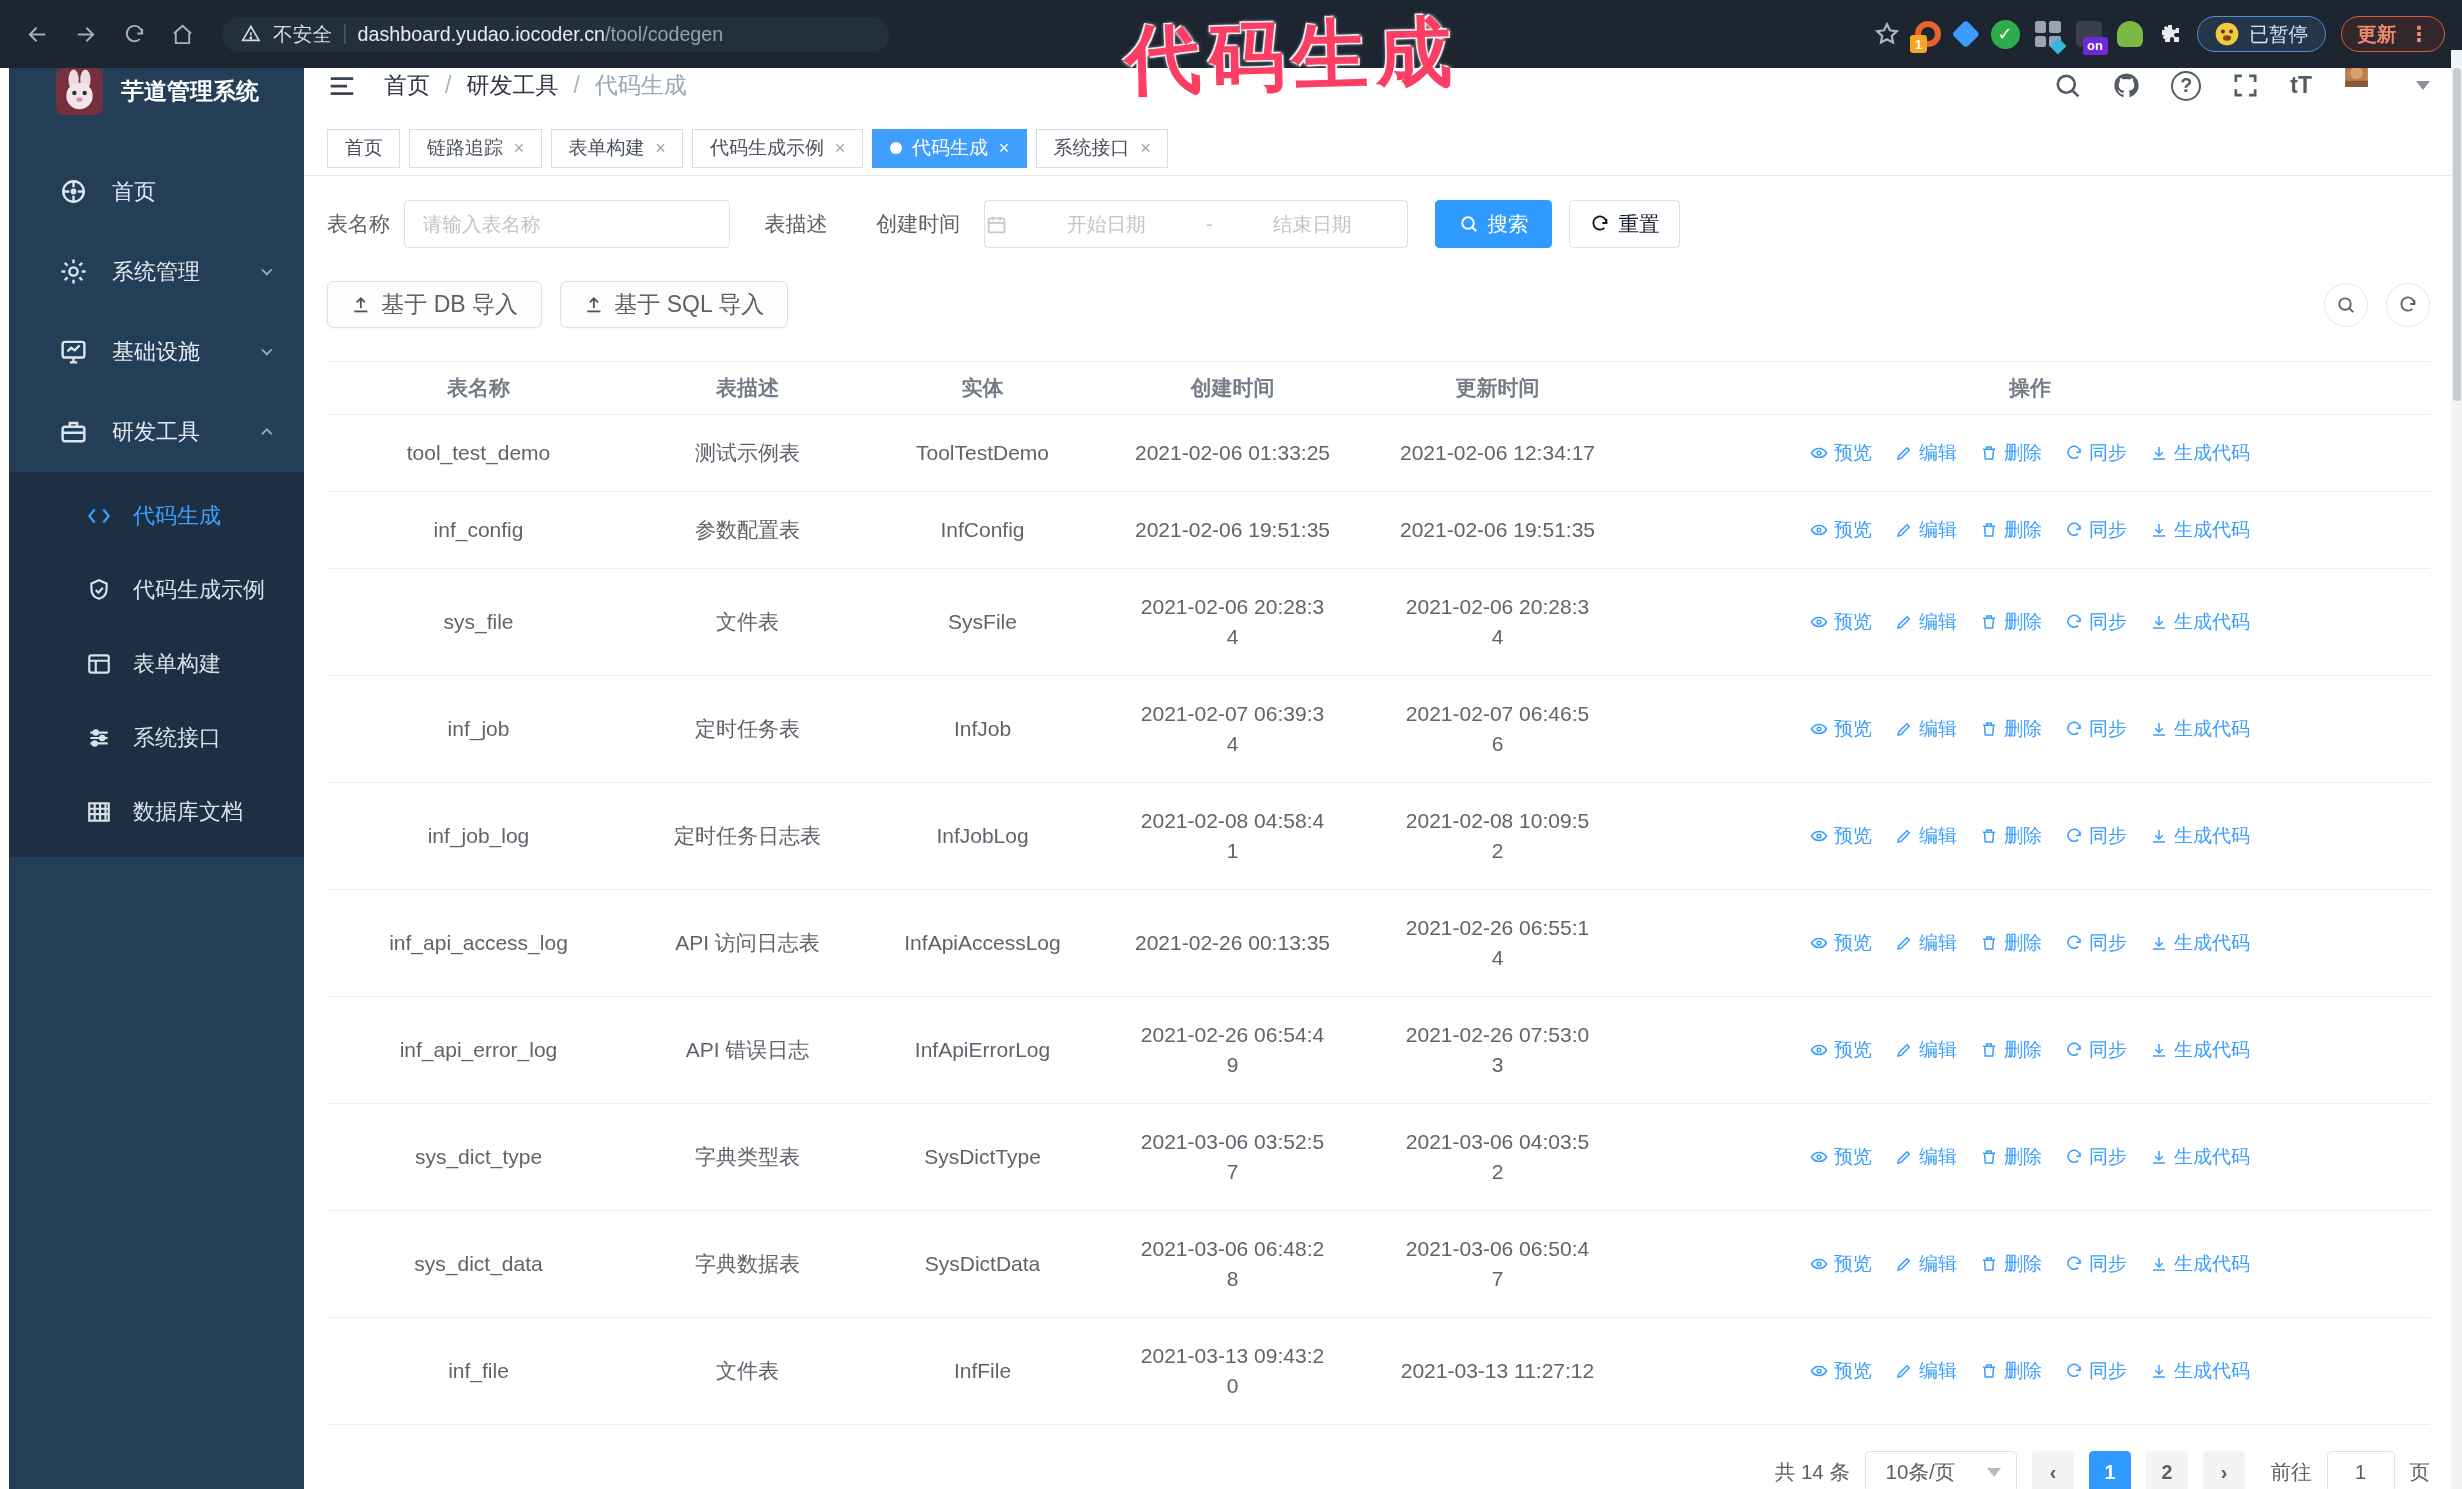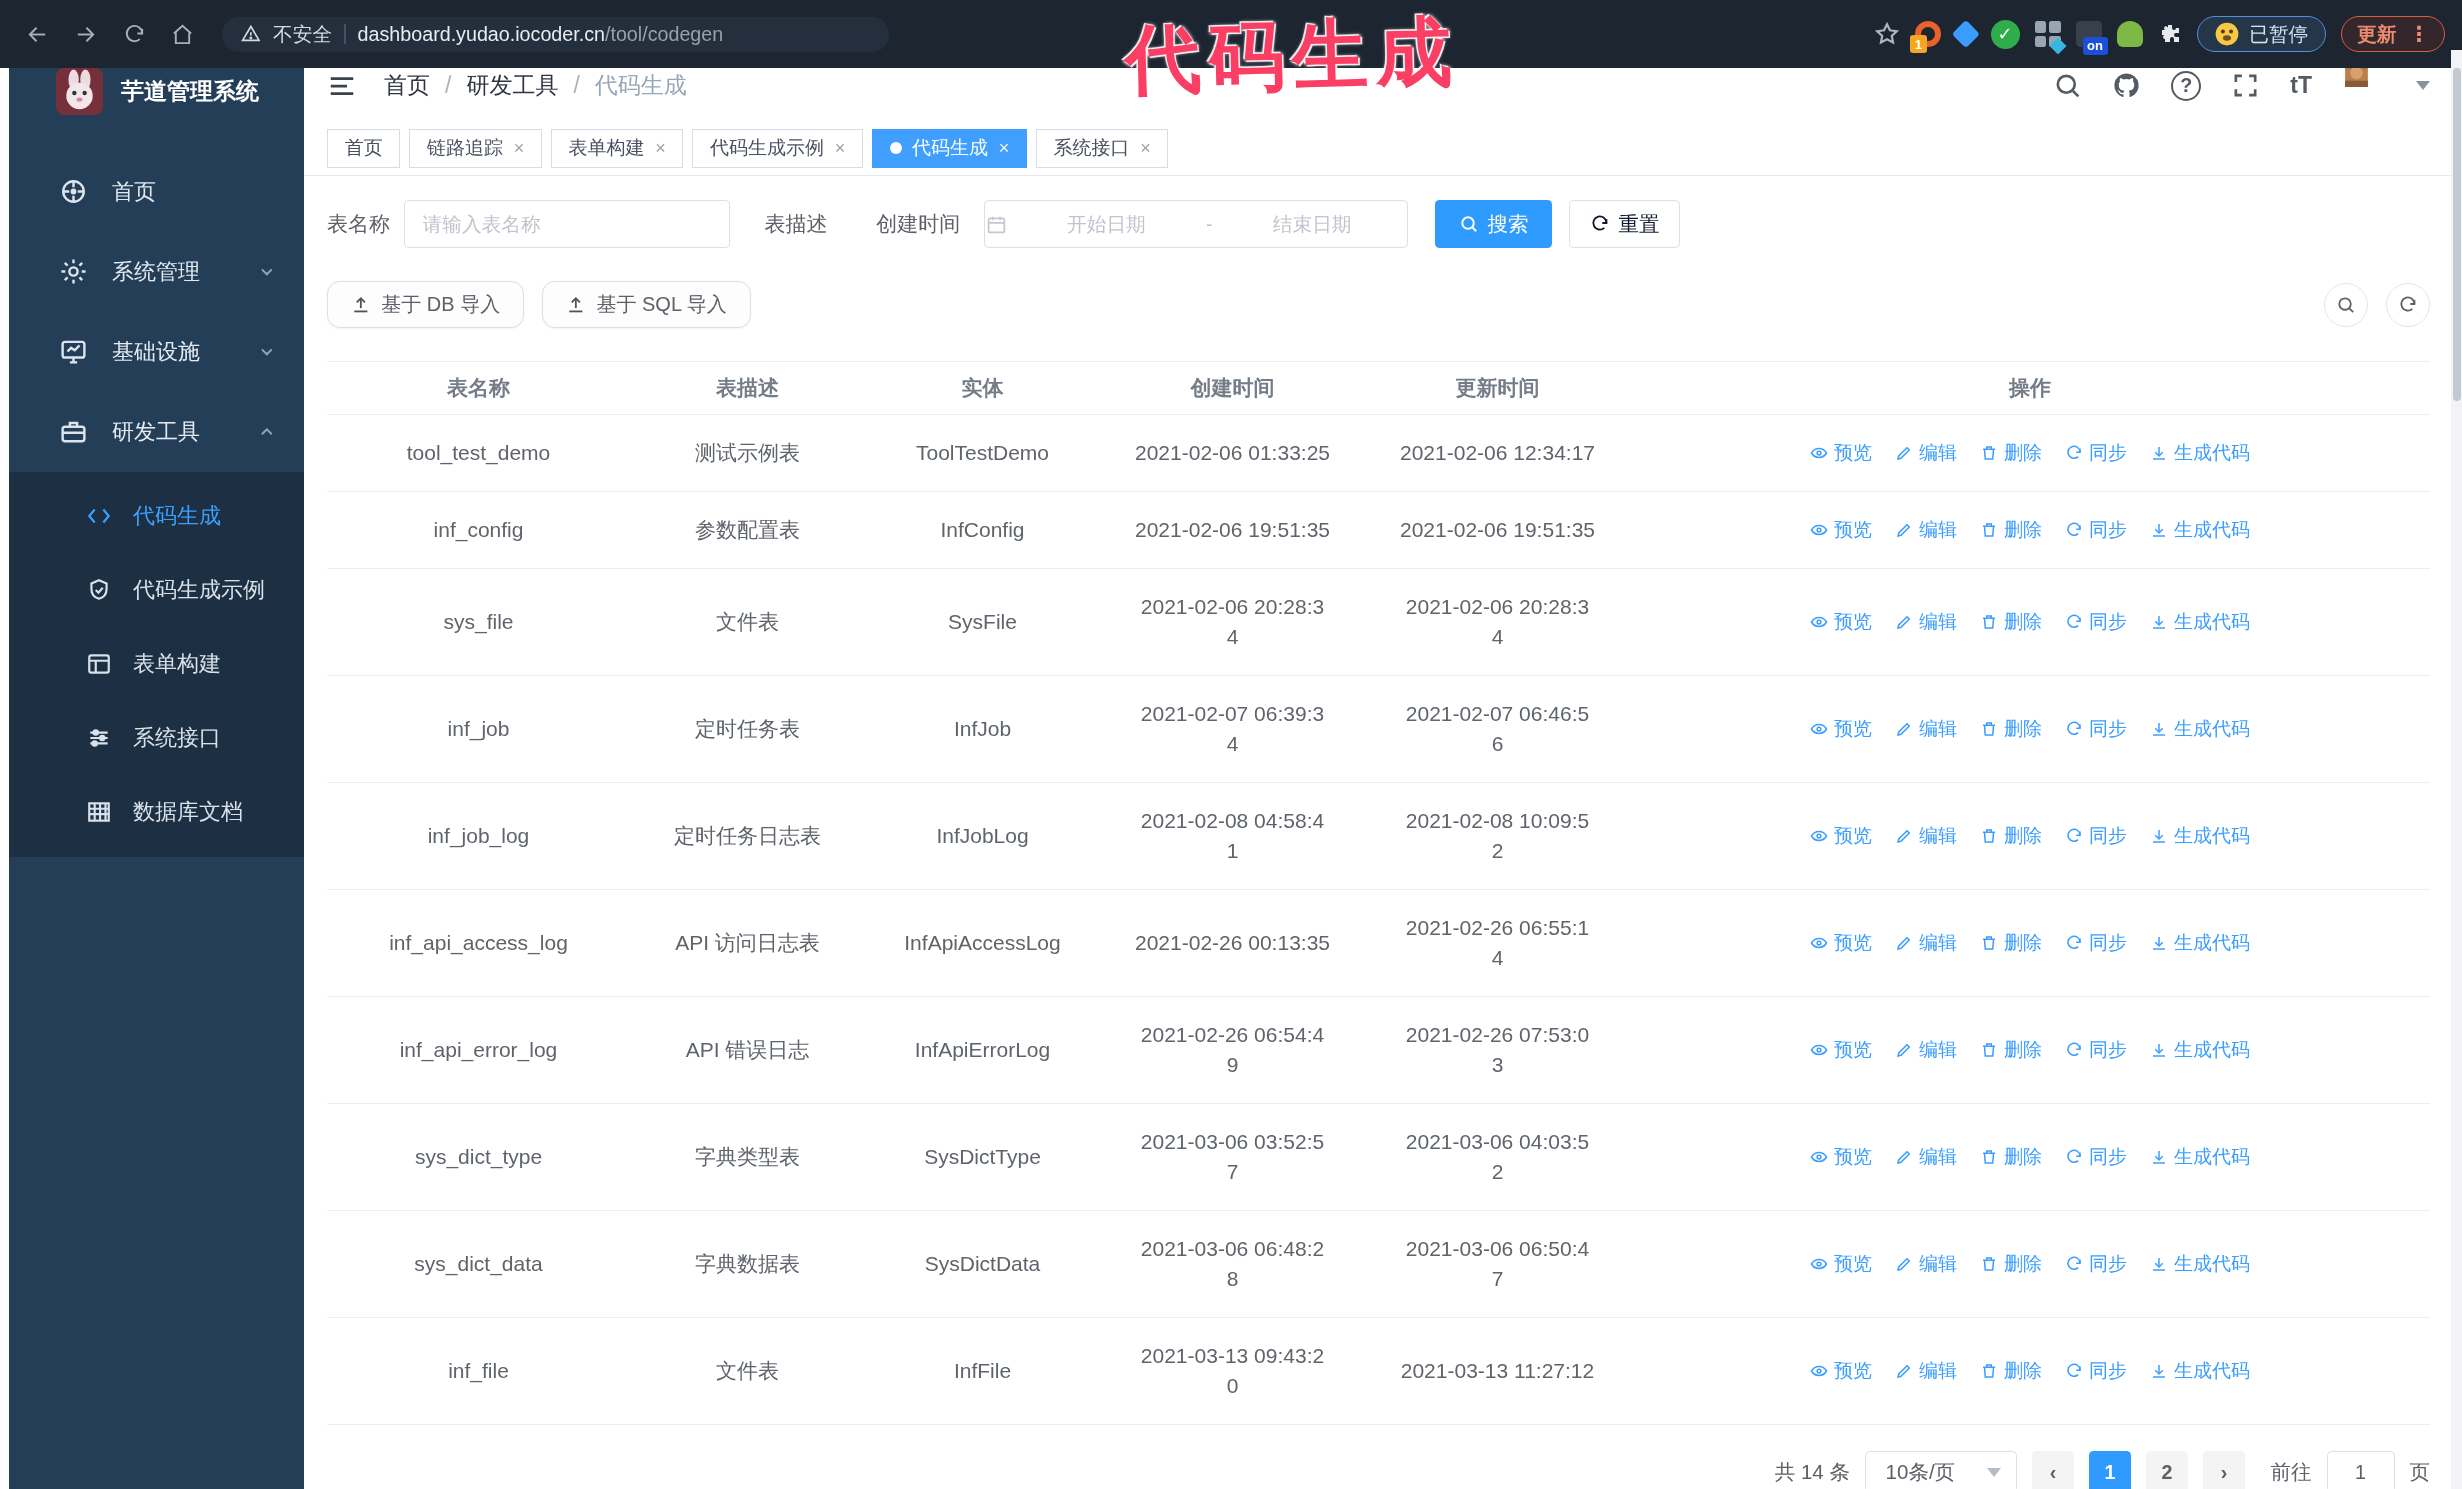--- a/index.html
+++ b/index.html
@@ -86,21 +86,21 @@
   .fgap { width:35px; flex:0 0 auto; }
   .dateband { width:424px; height:48px; border:0.8px solid #dcdfe6; border-radius:4.5px; display:flex; align-items:center; padding:0 1px; gap:6px; color:#bfc4cd; font-size:19.7px;margin-left:10px; }
   .dateband svg { width:21px; height:21px; color:#c3c8d0; flex:0 0 auto; }
   .dph { flex:1; text-align:center; }
   .btn { height:48px; border-radius:4.5px; display:flex; align-items:center; gap:9px; font-size:20.5px; cursor:pointer; border:0.8px solid transparent; }
   .btn svg { width:19.7px; height:19.7px; }
   .btn-search { background:#2f9bff; color:#fff; padding:0 23px; margin-left:27px; }
   .btn-reset { background:#fff; color:#0f172a; border-color:#dcdfe6; padding:0 19.7px; margin-left:16.7px; }
 
   .toolbar { margin-top:33px; display:flex; align-items:center; }
-  .btn-import { height:47px; background:#fdfdfe; color:#5c6168; border:0.8px solid #dcdfe6; border-radius:13px; padding:0 23px; display:flex; align-items:center; gap:10.6px; font-size:20px; margin-right:18px; box-shadow:0 0.8px 2.3px rgba(30,40,60,.05); cursor:pointer; }
+  .btn-import { height:47px; background:#fdfdfe; color:#5c6168; border:0.8px solid #dcdfe6; border-radius:7px; padding:0 23px; display:flex; align-items:center; gap:10.6px; font-size:23px; margin-right:18px; box-shadow:0 0.8px 2.3px rgba(30,40,60,.05); cursor:pointer; }
   .btn-import svg { width:19.7px; height:19.7px; color:#4d545c; }
   .tool-right { margin-left:auto; display:flex; gap:18px; }
   .circle-btn { width:44px; height:44px; border-radius:50%; border:0.8px solid #e2e6ec; background:#fff; display:flex; align-items:center; justify-content:center; color:#5c6168; cursor:pointer; }
   .circle-btn svg { width:19.7px; height:19.7px; }
 
   table.grid { margin-top:33px; width:100%; border-collapse:collapse; }
   .grid th { height:53px; font-size:21px; color:#747c87; font-weight:700; text-align:center; border-top:0.8px solid #ebeef5; border-bottom:0.8px solid #ebeef5; }
   .grid td { padding:23px 9px; font-size:21px; color:#5f646b; text-align:center; line-height:30px; border-bottom:0.8px solid #ebeef5; }
   td.date { white-space:pre-line; }
   .acts { display:flex; align-items:center; justify-content:center; gap:23px; white-space:nowrap; }
@@ -177,21 +177,21 @@
       <span class="ext-grid">
           <i></i>
           <i></i>
           <i></i>
           <i></i>
         </span>
         <span class="ext-gem2"></span>
     </div>
     <div class="ext">
       <span class="ext-dark"></span>
-      <span class="badge" style="background:#1d4ed8; bottom:-7.6px; right:-6px;">on</span>
+      <span class="badge" style="background:#6d28d9; bottom:-7.6px; right:-6px;">on</span>
     </div>
     <div class="ext">
         <span class="ext-green"></span>
       </div>
     <div class="ext ext-puzzle">
       <svg viewBox="0 0 24 24" fill="currentColor" style="width:24px;height:24px">
           <path d="M10 3h4v3a2 2 0 1 0 4 0h0 3v5h-3a2 2 0 1 0 0 4h3v5h-5v-3a2 2 0 1 0-4 0v3H7v-3a2 2 0 1 1 0-4H4v-5h3a2 2 0 1 1 3-2z"></path>
         </svg>
     </div>
     <div class="pill paused-pill">

